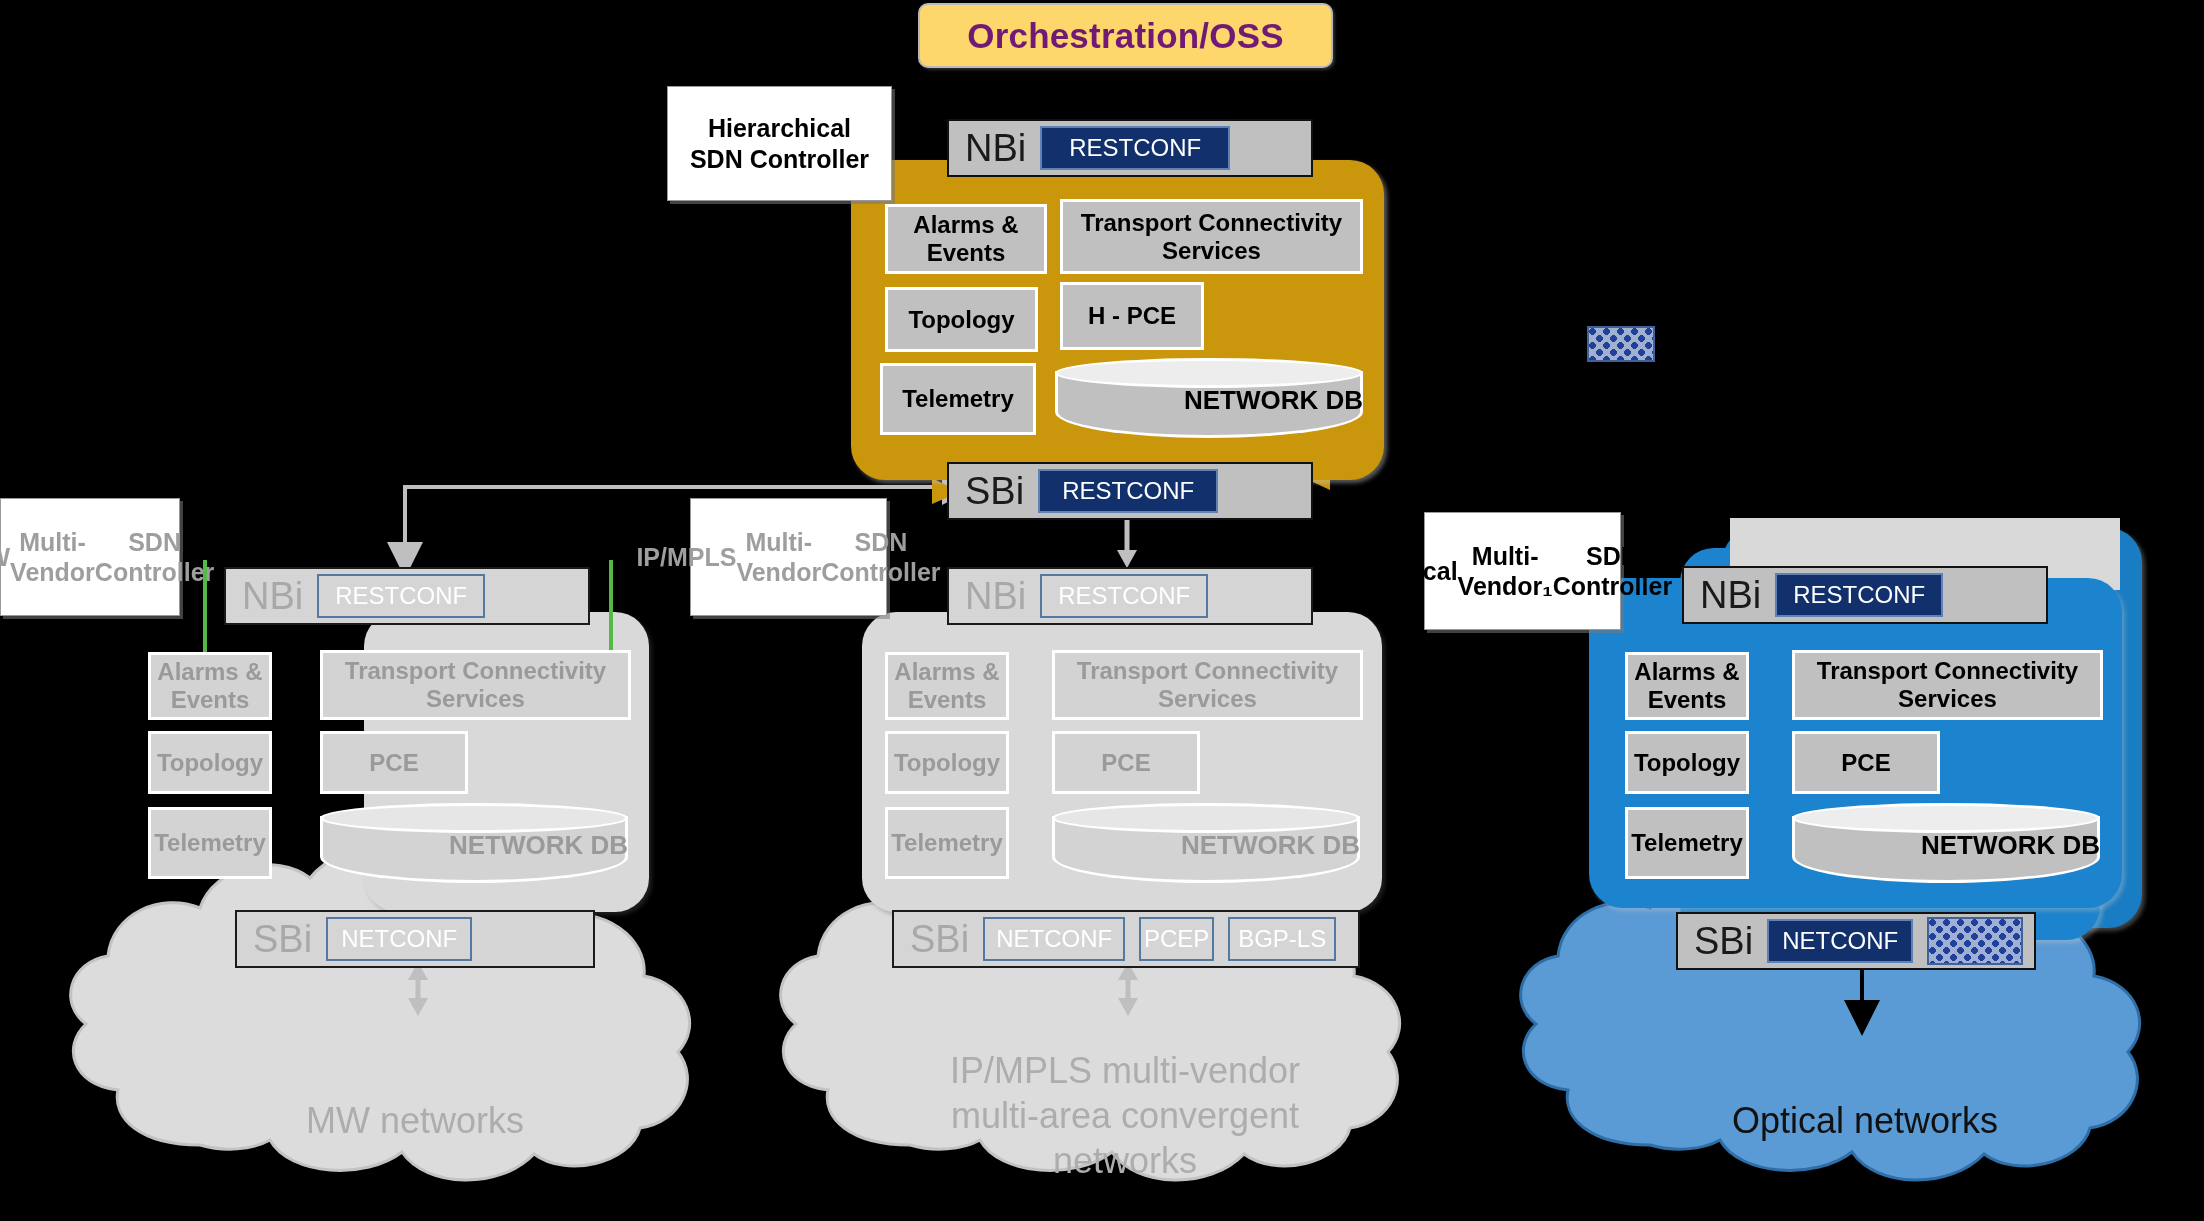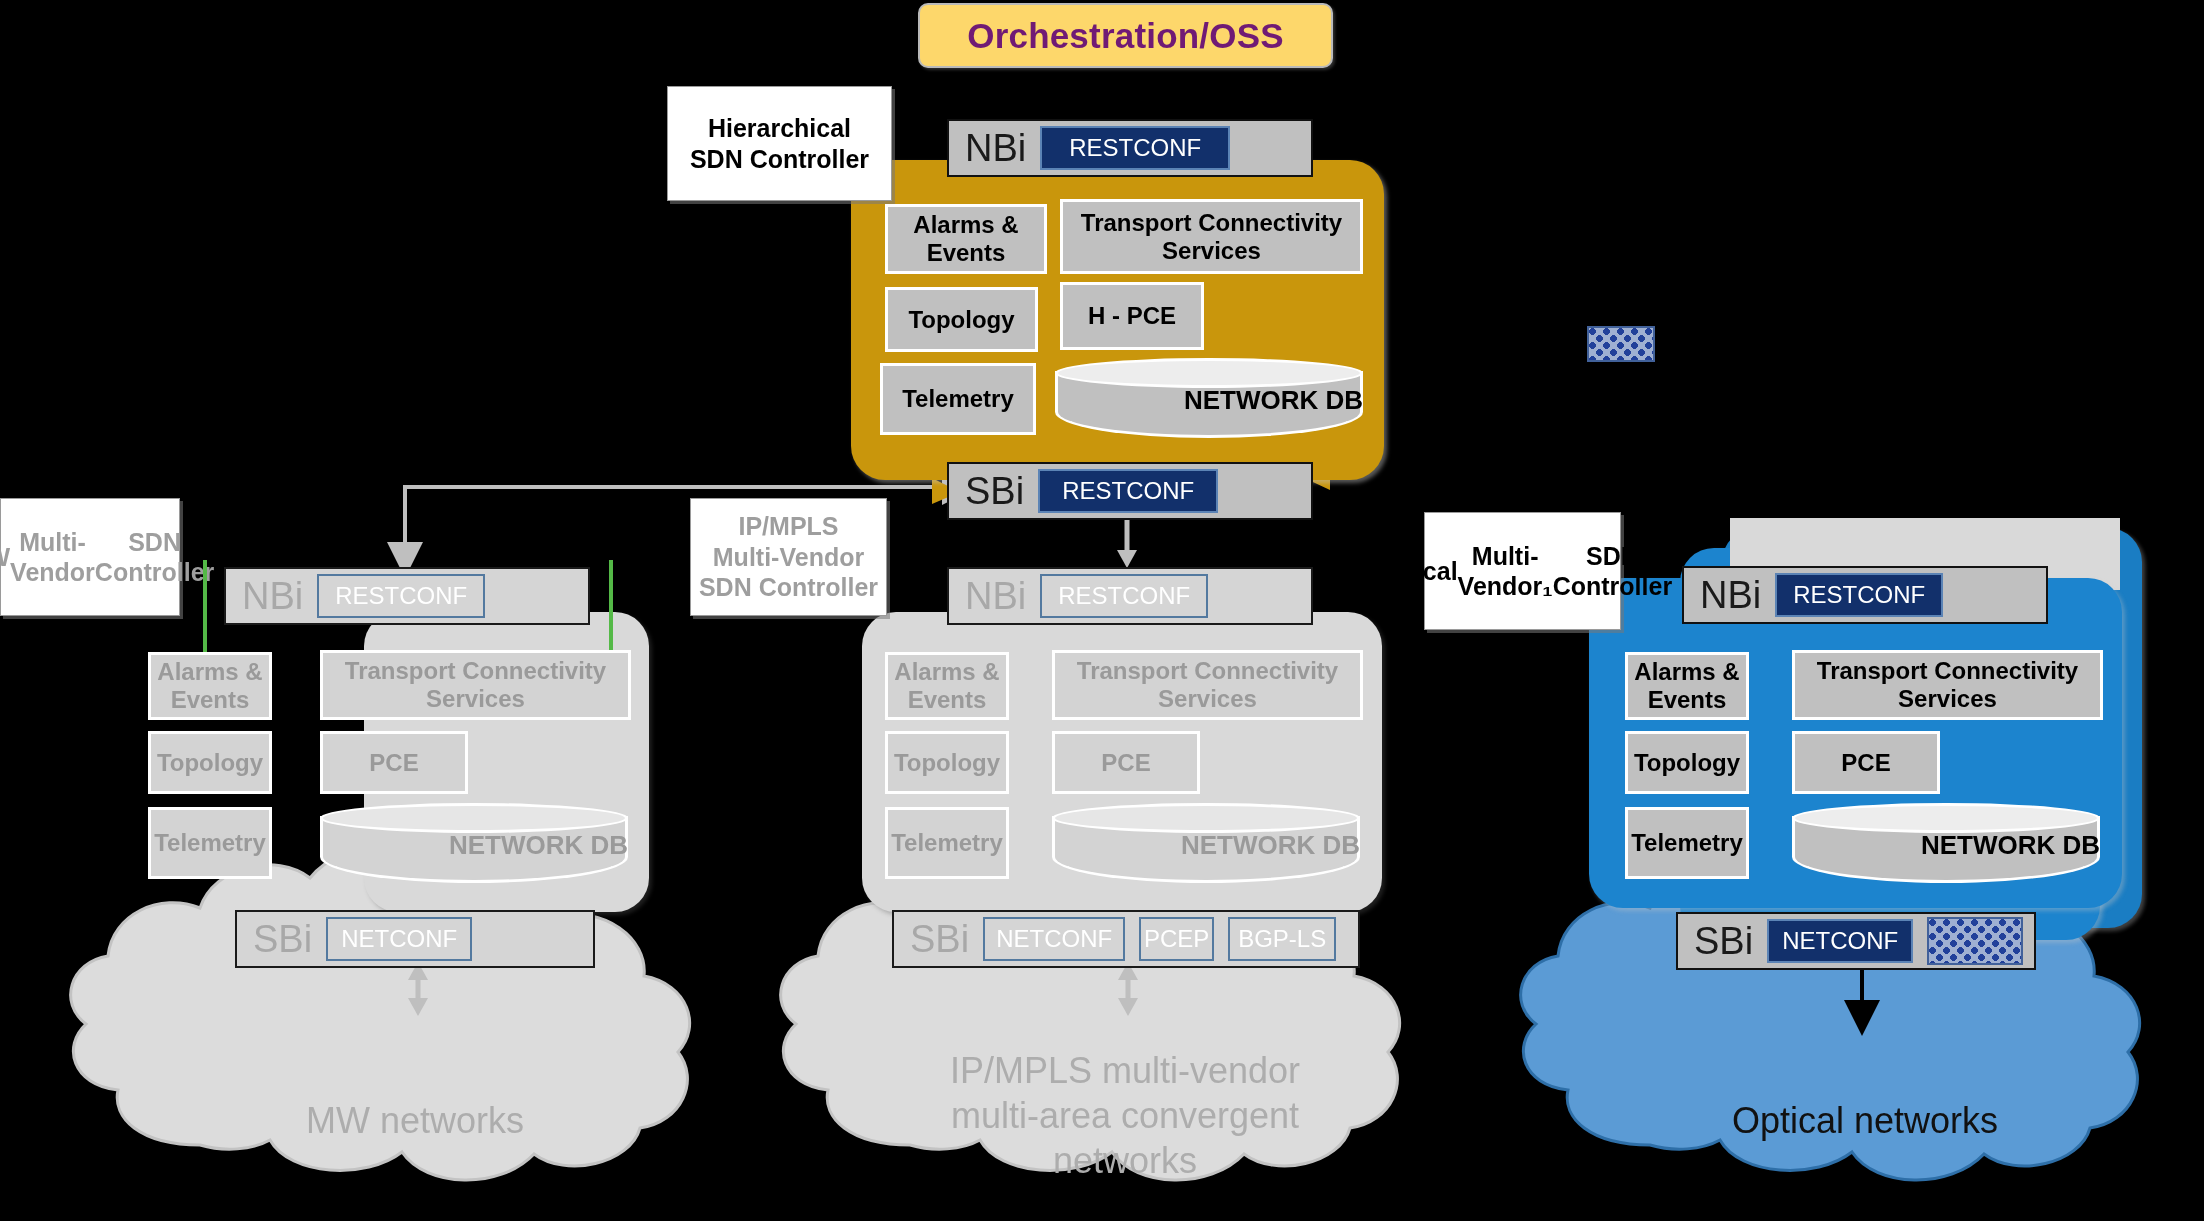--- a/index.html
+++ b/index.html
@@ -253,21 +253,21 @@
     <span class="if-label dim">SBi</span>
     <span class="proto hollowdim" style="width:146px;height:44px;">NETCONF</span>
   </div>
 
   <div class="cloud grey" style="left:60px;top:1010px;width:710px;height:195px;">
     <div class="cloudtext" style="top:110px;">MW networks</div>
   </div>
 
   <div class="abs ctrl-body grey" style="left:862px;top:612px;width:520px;height:300px;"></div>
 
-  <div class="abs callout dim" style="left:690px;top:498px;width:197px;height:118px;flex-direction:column;">
+  <div class="abs callout dim" style="left:690px;top:498px;width:197px;height:118px;">
     <span>IP/MPLS</span>
     <span>Multi-Vendor</span>
     <span>SDN Controller</span>
   </div>
 
   <div class="abs ifbar dim" style="left:947px;top:567px;width:366px;height:58px;">
     <span class="if-label dim">NBi</span>
     <span class="proto hollowdim" style="width:168px;height:44px;">RESTCONF</span>
   </div>
 

